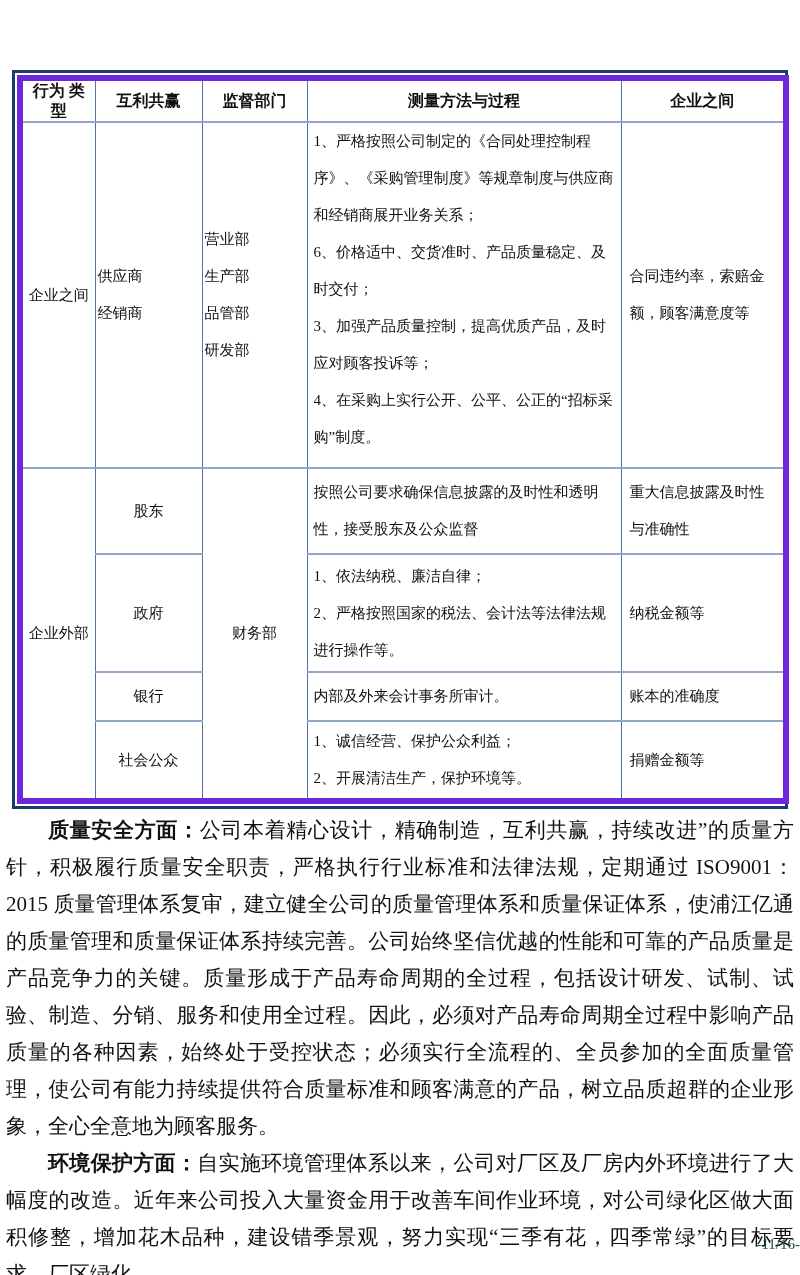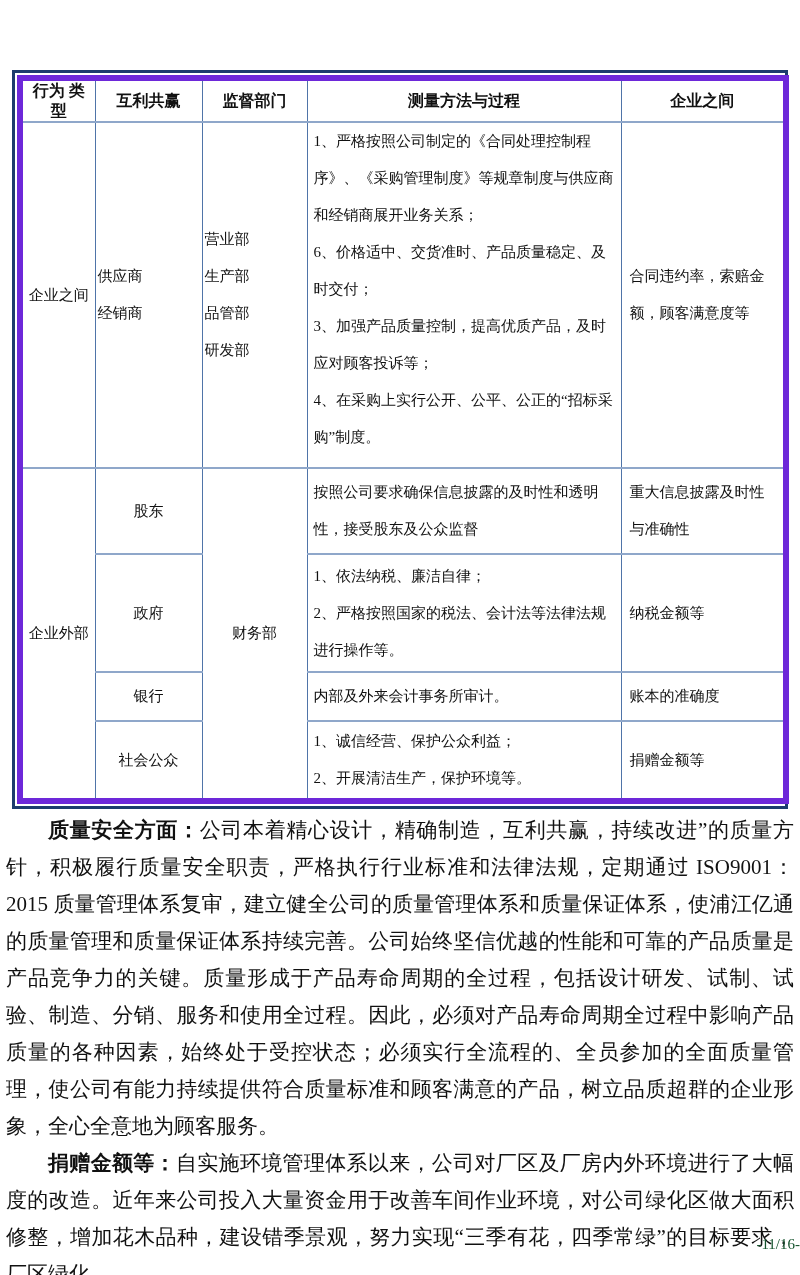--- a/index.html
+++ b/index.html
@@ -119,16 +119,16 @@
           <div class="mline">2、开展清洁生产，保护环境等。</div>
         </td>
         <td class="c-indicator">捐赠金额等</td>
       </tr>
     </tbody>
   </table>
 </div>
 
 <div class="bodytext">
   <p><b class="lead">质量安全方面：</b><span>公司本着精心设计，精确制造，互利共赢，持续改进”的质量方针，积极履行质量安全职责，严格执行行业标准和法律法规，定期通过 ISO9001：2015 质量管理体系复审，建立健全公司的质量管理体系和质量保证体系，使浦江亿通的质量管理和质量保证体系持续完善。公司始终坚信优越的性能和可靠的产品质量是产品竞争力的关键。质量形成于产品寿命周期的全过程，包括设计研发、试制、试验、制造、分销、服务和使用全过程。因此，必须对产品寿命周期全过程中影响产品质量的各种因素，始终处于受控状态；必须实行全流程的、全员参加的全面质量管理，使公司有能力持续提供符合质量标准和顾客满意的产品，树立品质超群的企业形象，全心全意地为顾客服务。</span></p>
-  <p><b class="lead">捐赠金额等：</b><span>自实施环境管理体系以来，公司对厂区及厂房内外环境进行了大幅度的改造。近年来公司投入大量资金用于改善车间作业环境，对公司绿化区做大面积修整，增加花木品种，建设错季景观，努力实现“三季有花，四季常绿”的目标要求，厂区绿化</span></p>
+  <p><b class="lead">环境保护方面：</b><span>自实施环境管理体系以来，公司对厂区及厂房内外环境进行了大幅度的改造。近年来公司投入大量资金用于改善车间作业环境，对公司绿化区做大面积修整，增加花木品种，建设错季景观，努力实现“三季有花，四季常绿”的目标要求，厂区绿化</span></p>
 </div>
 
 <div class="footer">-11/16-</div>
 
 </body></html>

